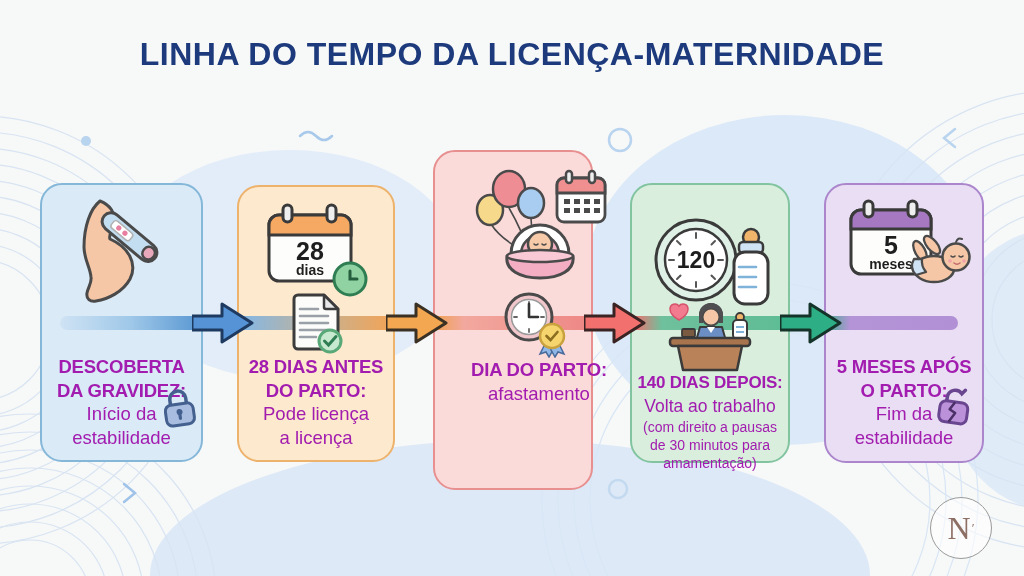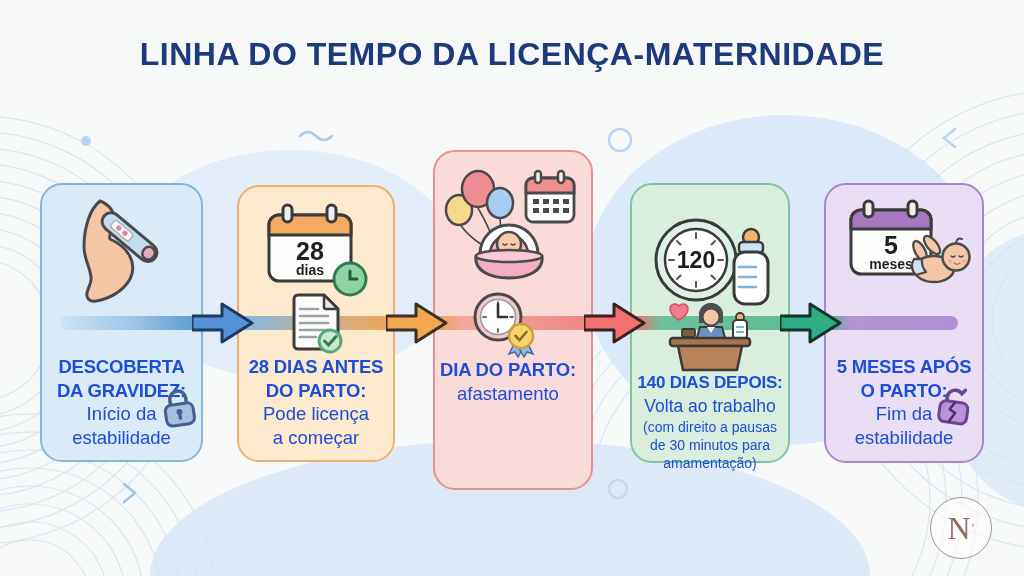--- a/index.html
+++ b/index.html
@@ -20,24 +20,24 @@
   .card-bg.c4{left:630px;top:183px;width:160px;height:280px;background:#d9eedd;border-color:#82c4a0;}
   .card-bg.c5{left:824px;top:183px;width:160px;height:280px;background:#e9def3;border-color:#ab86cd;}
   .timeline-bar{
     position:absolute;left:60px;top:316px;width:898px;height:14px;border-radius:8px;
     background:linear-gradient(90deg,
       #cfe3f4 0%,#9ec7e8 8%,#5e9bd4 15%,#8ab7de 21%,#cbb08b 30%,
       #eda55e 36%,#f0a257 42%,#f2a89e 45%,#ee8a87 58%,#ef7170 64%,
       #6fc09c 67%,#5fbd96 80%,#3aaf86 85%,#b494d7 88%,#b190d5 100%);
   }
   .arrow{position:absolute;top:300px;width:64px;height:46px;}
-  .card-content{position:absolute;color:#1d4ed8;}
+  .card-content{position:absolute;color:#a21caf;}
   .card-content.c1{left:40px;top:183px;width:163px;height:200px;}
   .card-content.c2{left:237px;top:185px;width:158px;height:277px;}
-  .card-content.c3{left:428px;top:150px;width:160px;height:340px;}
+  .card-content.c3{left:459px;top:150px;width:160px;height:340px;}
   .card-content.c4{left:630px;top:183px;width:160px;height:280px;margin-top:16px;}
   .card-content.c5{left:824px;top:183px;width:160px;height:280px;}
   .card-text{position:absolute;left:2px;right:2px;text-align:center;}
   .h{font-weight:bold;font-size:18.5px;line-height:23.5px;letter-spacing:-0.2px;white-space:nowrap;}
   .h.small{font-size:17px;}
   .b{font-size:18.5px;line-height:23.5px;white-space:nowrap;}
   .b.small{font-size:17.5px;}
   .note{font-size:14px;line-height:18px;white-space:nowrap;}
   .logo{
     position:absolute;left:930px;top:497px;width:60px;height:60px;border:1.5px solid #9a9a9a;
@@ -173,21 +173,21 @@
         <line x1="12" y1="39" x2="40" y2="39"></line>
         <line x1="12" y1="46" x2="28" y2="46"></line>
       </g>
       <circle cx="42" cy="50" r="11" fill="#c6e9cf" stroke="#58a878" stroke-width="3"></circle>
       <path d="M36.5,50 l4,4 l7.5,-8.5" fill="none" stroke="#2f7d52" stroke-width="3" stroke-linecap="round"></path>
     </svg>
     <div class="card-text" style="top:170px;">
       <div class="h">28 DIAS ANTES</div>
       <div class="h">DO PARTO:</div>
       <div class="b">Pode licença</div>
-      <div class="b">a começar</div>
+      <div class="b">a licença</div>
     </div>
   </div>
 
   <div class="card-content c3">
     <svg class="abs" style="left:8px;top:12px;" width="144" height="140" viewBox="0 0 144 140">
       <g>
         <path d="M24,62 q10,16 38,30" fill="none" stroke="#4a4a4a" stroke-width="1.6"></path>
         <path d="M42,46 q14,24 20,46" fill="none" stroke="#4a4a4a" stroke-width="1.6"></path>
         <path d="M64,56 q2,18 -2,36" fill="none" stroke="#4a4a4a" stroke-width="1.6"></path>
         <ellipse cx="23" cy="48" rx="13" ry="15" fill="#f7d98b" stroke="#4a4a4a" stroke-width="2.5"></ellipse>

